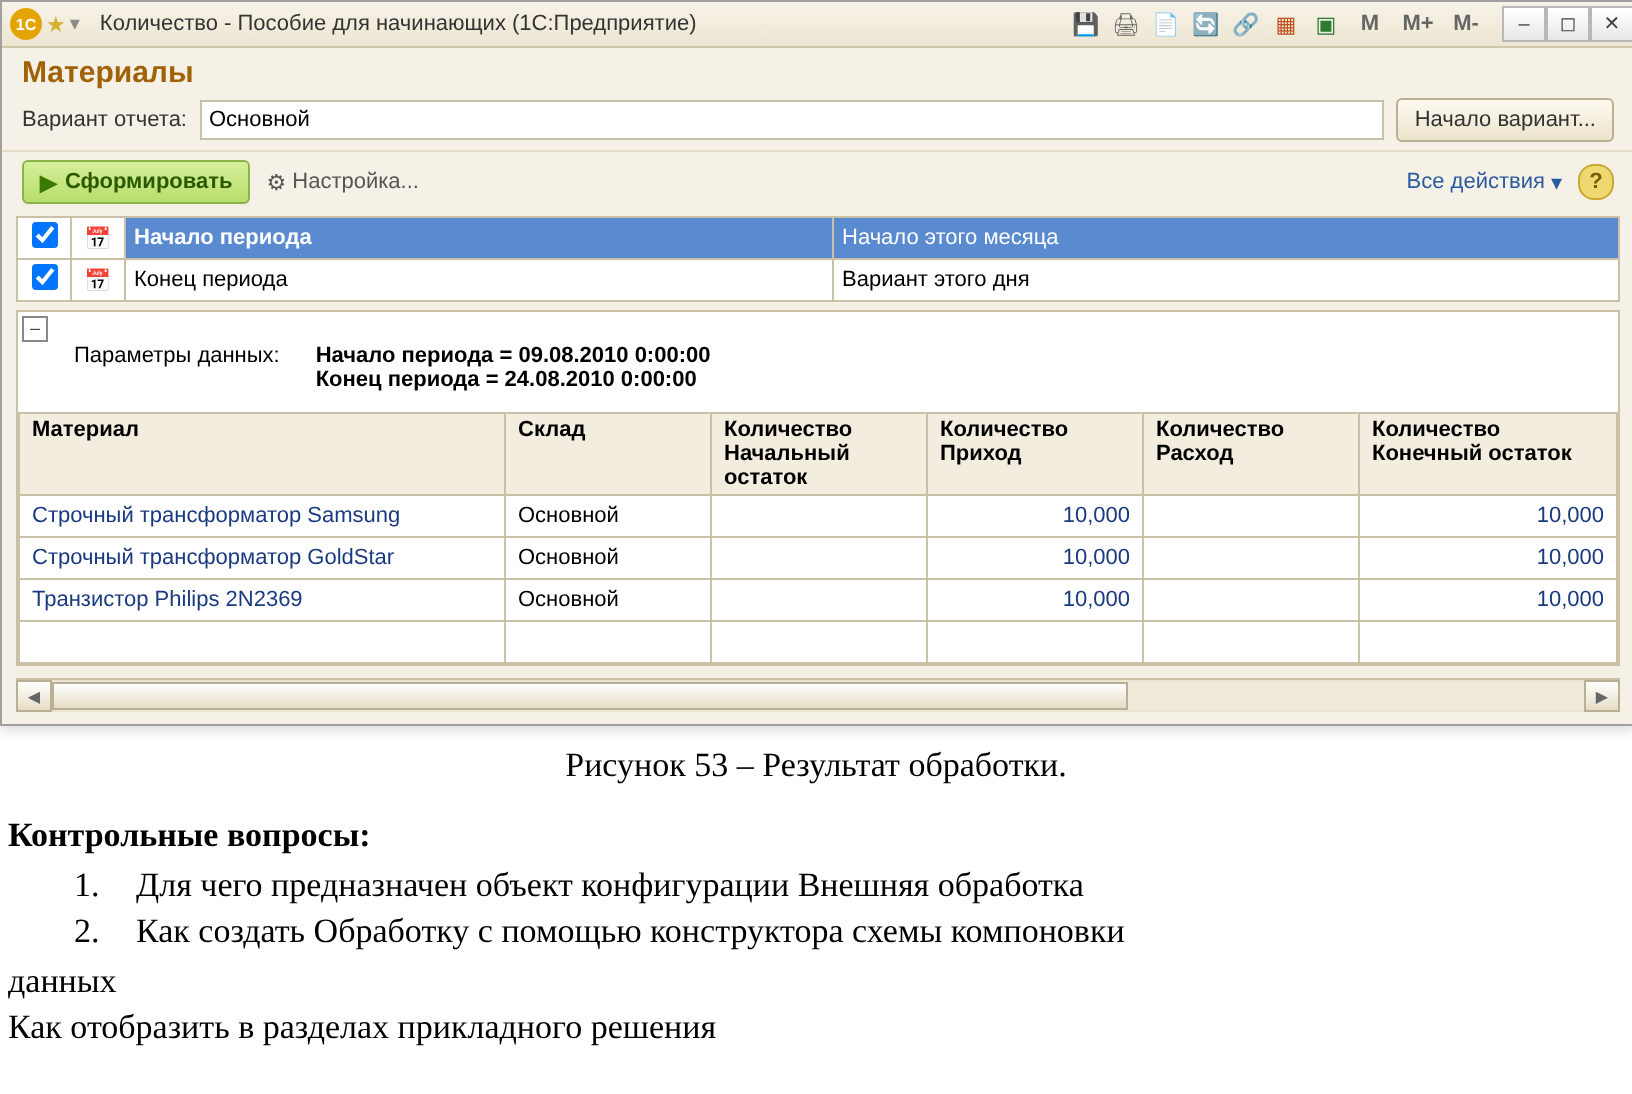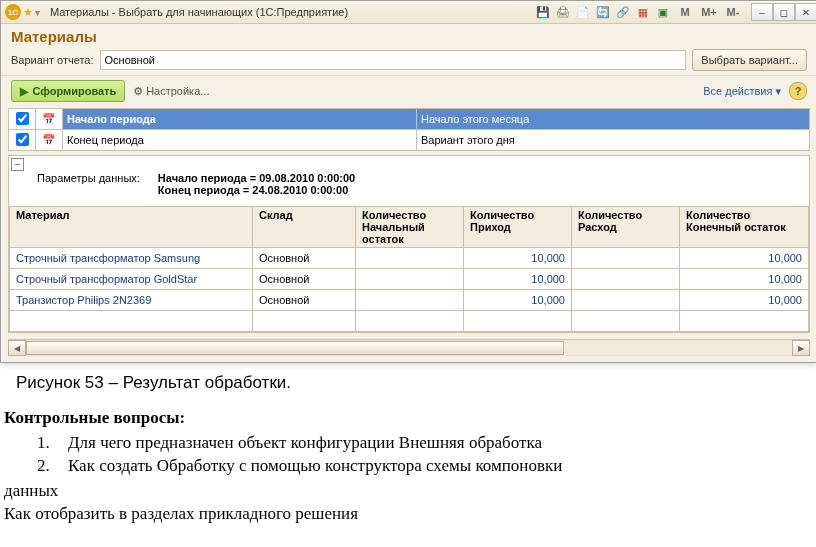--- a/index.html
+++ b/index.html
@@ -39,39 +39,39 @@
 .params .pv{font-weight:bold;color:#000}
 .data-table{width:100%;border-collapse:collapse;font-size:11px;margin-top:4px}
 .data-table th{background:#f2edde;border:1px solid #c9c0a7;padding:2px 6px;text-align:left;font-weight:bold;color:#000;vertical-align:top}
 .data-table td{border:1px solid #c9c0a7;padding:2px 6px;height:16px}
 .data-table td.mat{color:#1a3a80}
 .data-table td.num{text-align:right;color:#1a3a80}
 .scrollbar{height:16px;background:#ece5d1;border-top:1px solid #c9c0a7;display:flex;align-items:center;margin:0 7px 6px}
 .sb-btn{width:16px;height:14px;border:1px solid #b8af94;background:linear-gradient(#fff,#e5ddc5);display:flex;align-items:center;justify-content:center;font-size:8px;color:#666}
 .sb-track{flex:1;height:14px;background:#f0eadb;position:relative}
 .sb-thumb{position:absolute;left:0;top:0;width:70%;height:12px;border:1px solid #b8af94;background:linear-gradient(#fff,#e5ddc5)}
-.caption{text-align:left;font-family:Liberation Sans, sans-serif;font-size:17px;padding:10px 16px 14px}
+.caption{text-align:center;font-family:Liberation Serif, serif;font-size:17px;padding:10px 16px 14px}
 .questions{font-family:'Times New Roman',serif;font-size:17px;padding:0 4px 8px;line-height:1.35}
 .questions .hd{font-weight:bold}
 .questions ol{margin:2px 0 2px 50px;padding:0}
 .questions ol li{padding-left:14px}
 input[type=checkbox]{margin:0}
 </style>
 </head>
 <body>
 
 <div class="window">
 
   <div class="titlebar">
     <div class="tb-sys">
       <div class="tb-1c">1C</div>
       <span class="tb-star">★</span>
       <span class="tb-arrow">▾</span>
     </div>
-    <div class="tb-title">Материалы - Выбрать для начинающих  (1С:Предприятие)</div>
+    <div class="tb-title">Количество - Пособие для начинающих  (1С:Предприятие)</div>
     <div class="tb-icons">
       <span>💾</span>
       <span>🖨</span>
       <span>📄</span>
       <span>🔄</span>
       <span>🔗</span>
       <span style="color:#c05020">▦</span>
       <span style="color:#2a7a30">▣</span>
       <span class="tb-m">M</span>
       <span class="tb-m">M+</span>
@@ -85,21 +85,21 @@
   </div>
 
   <div class="header">Материалы</div>
 
   <div class="row-variant">
     <span class="lbl">Вариант отчета:</span>
     <div class="variant-input">
         <span>Основной</span>
       </div>
     <div class="btn">
-        <span>Выбрать вариант...</span>
+        <span>Начало вариант...</span>
       </div>
   </div>
 
   <div class="toolbar">
     <div class="btn btn-green">
         <span class="play">▶</span>
         <span>Сформировать</span>
       </div>
     <div class="link" style="color:#555">
         <span>⚙</span>

